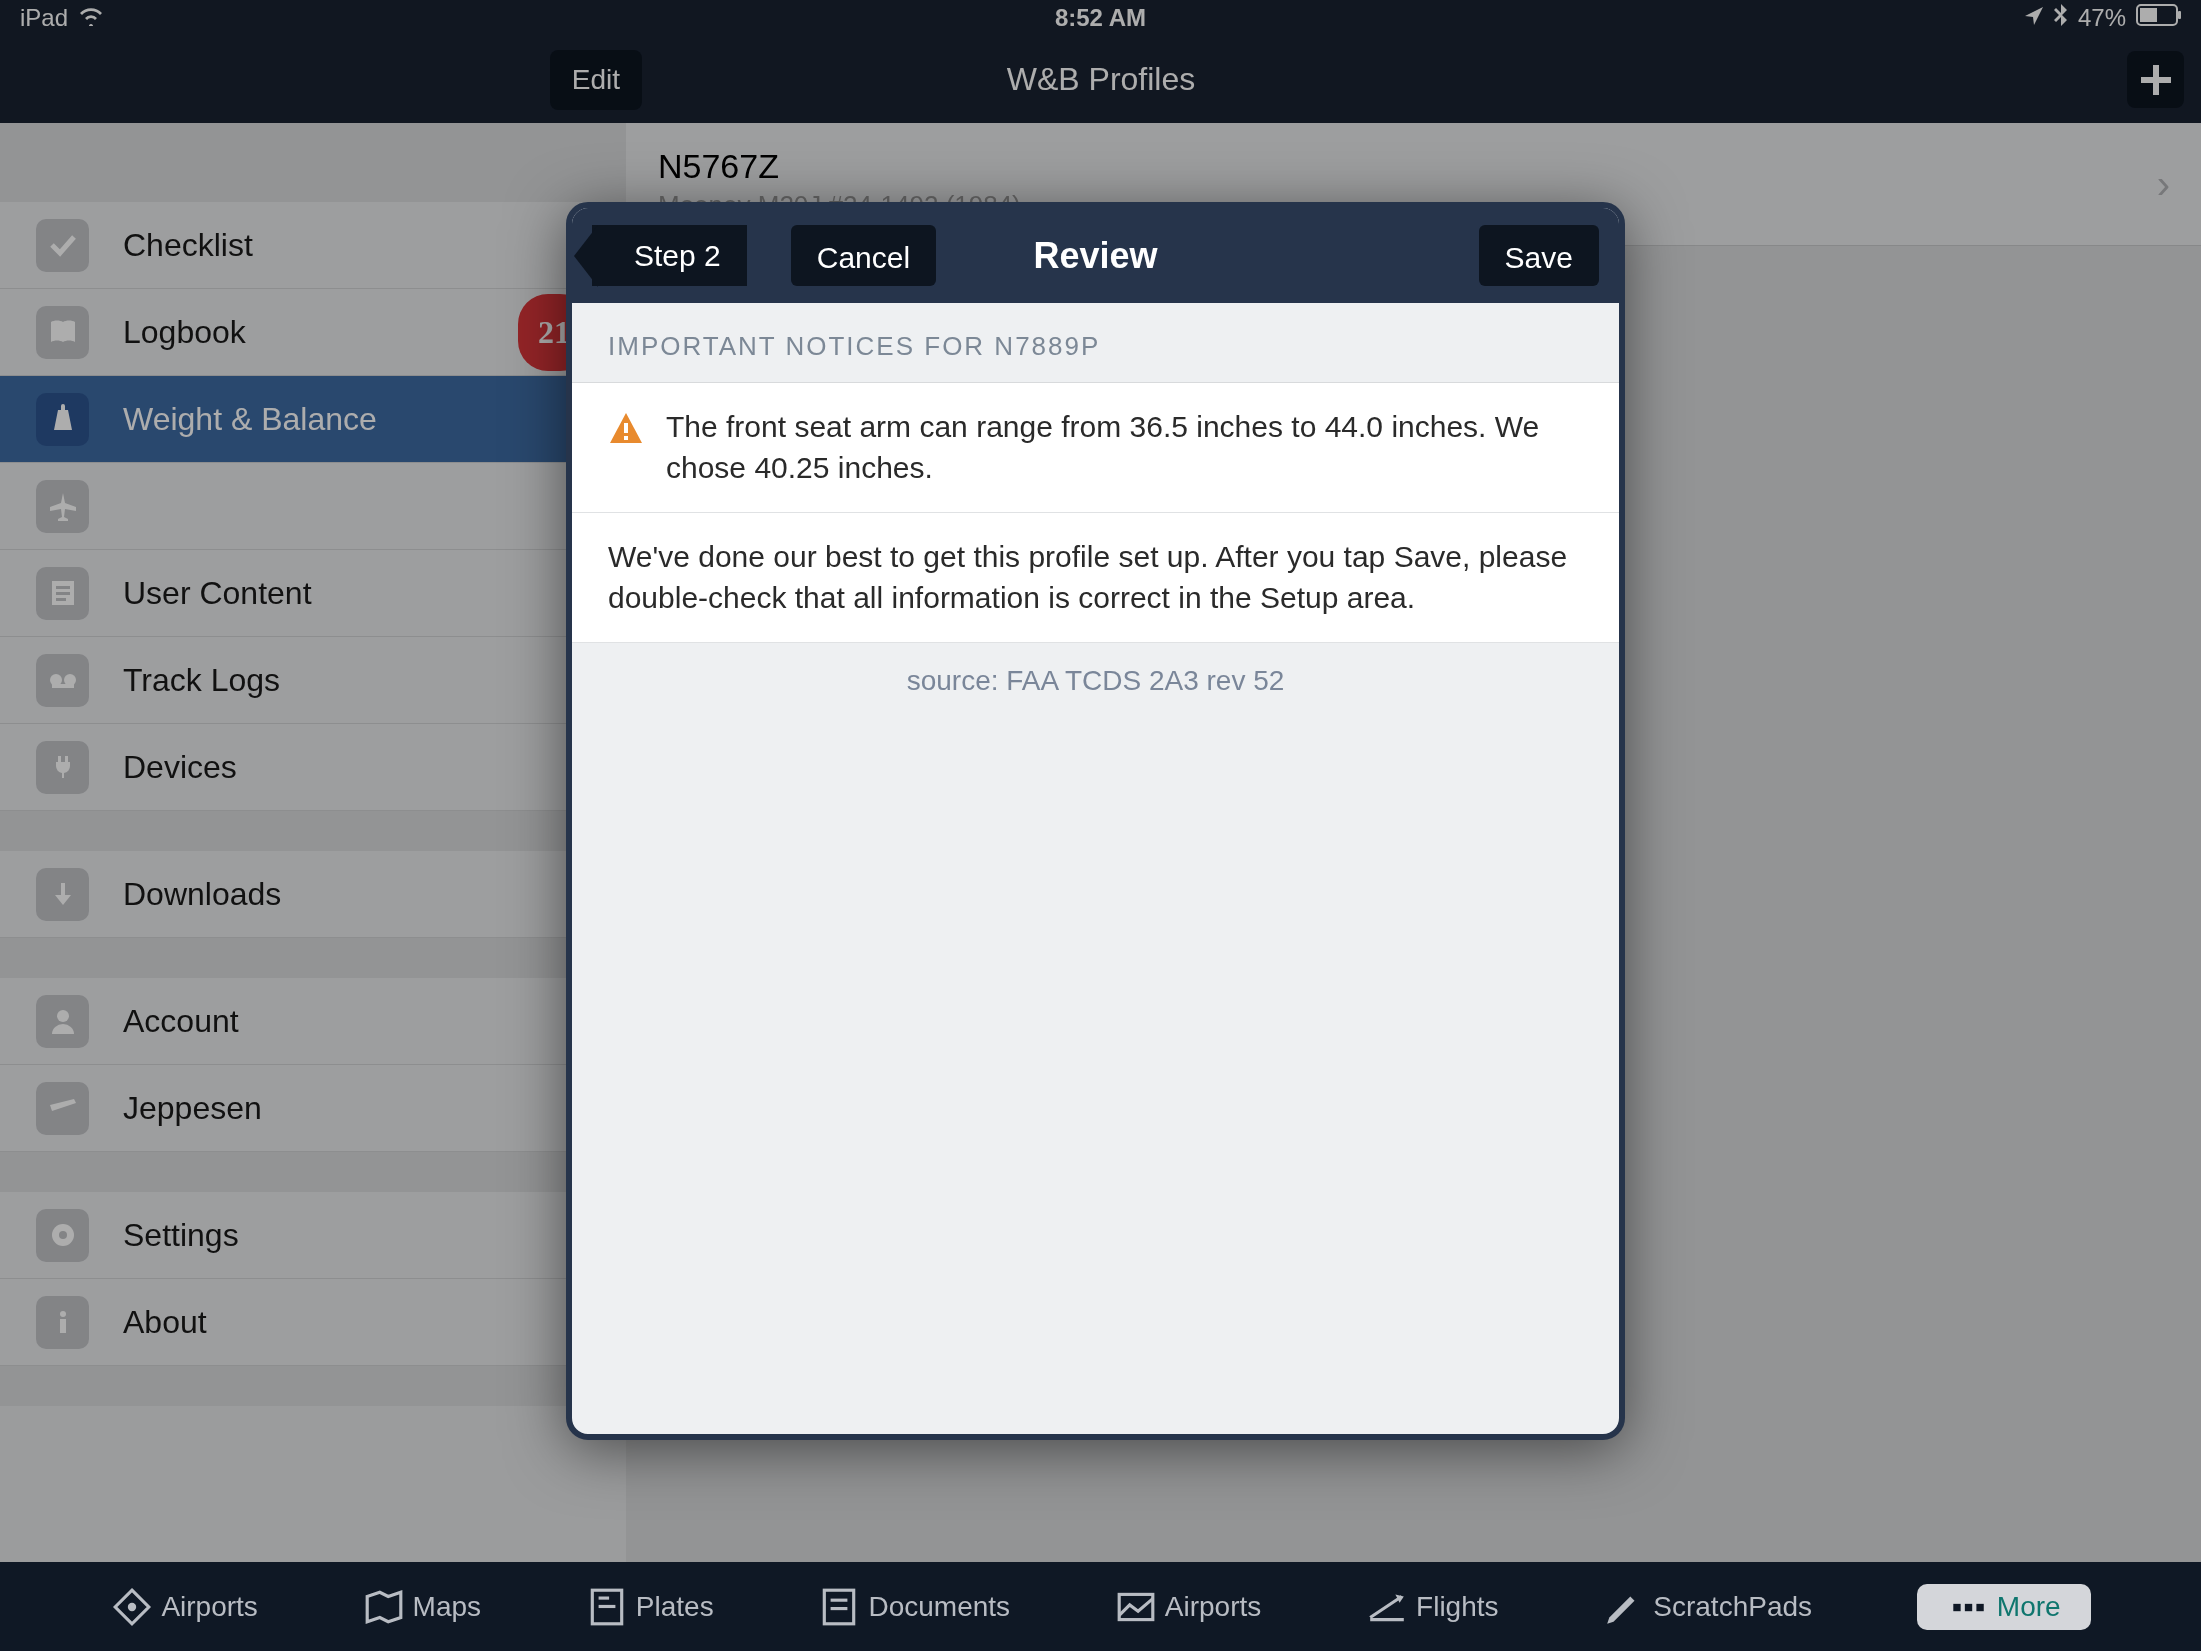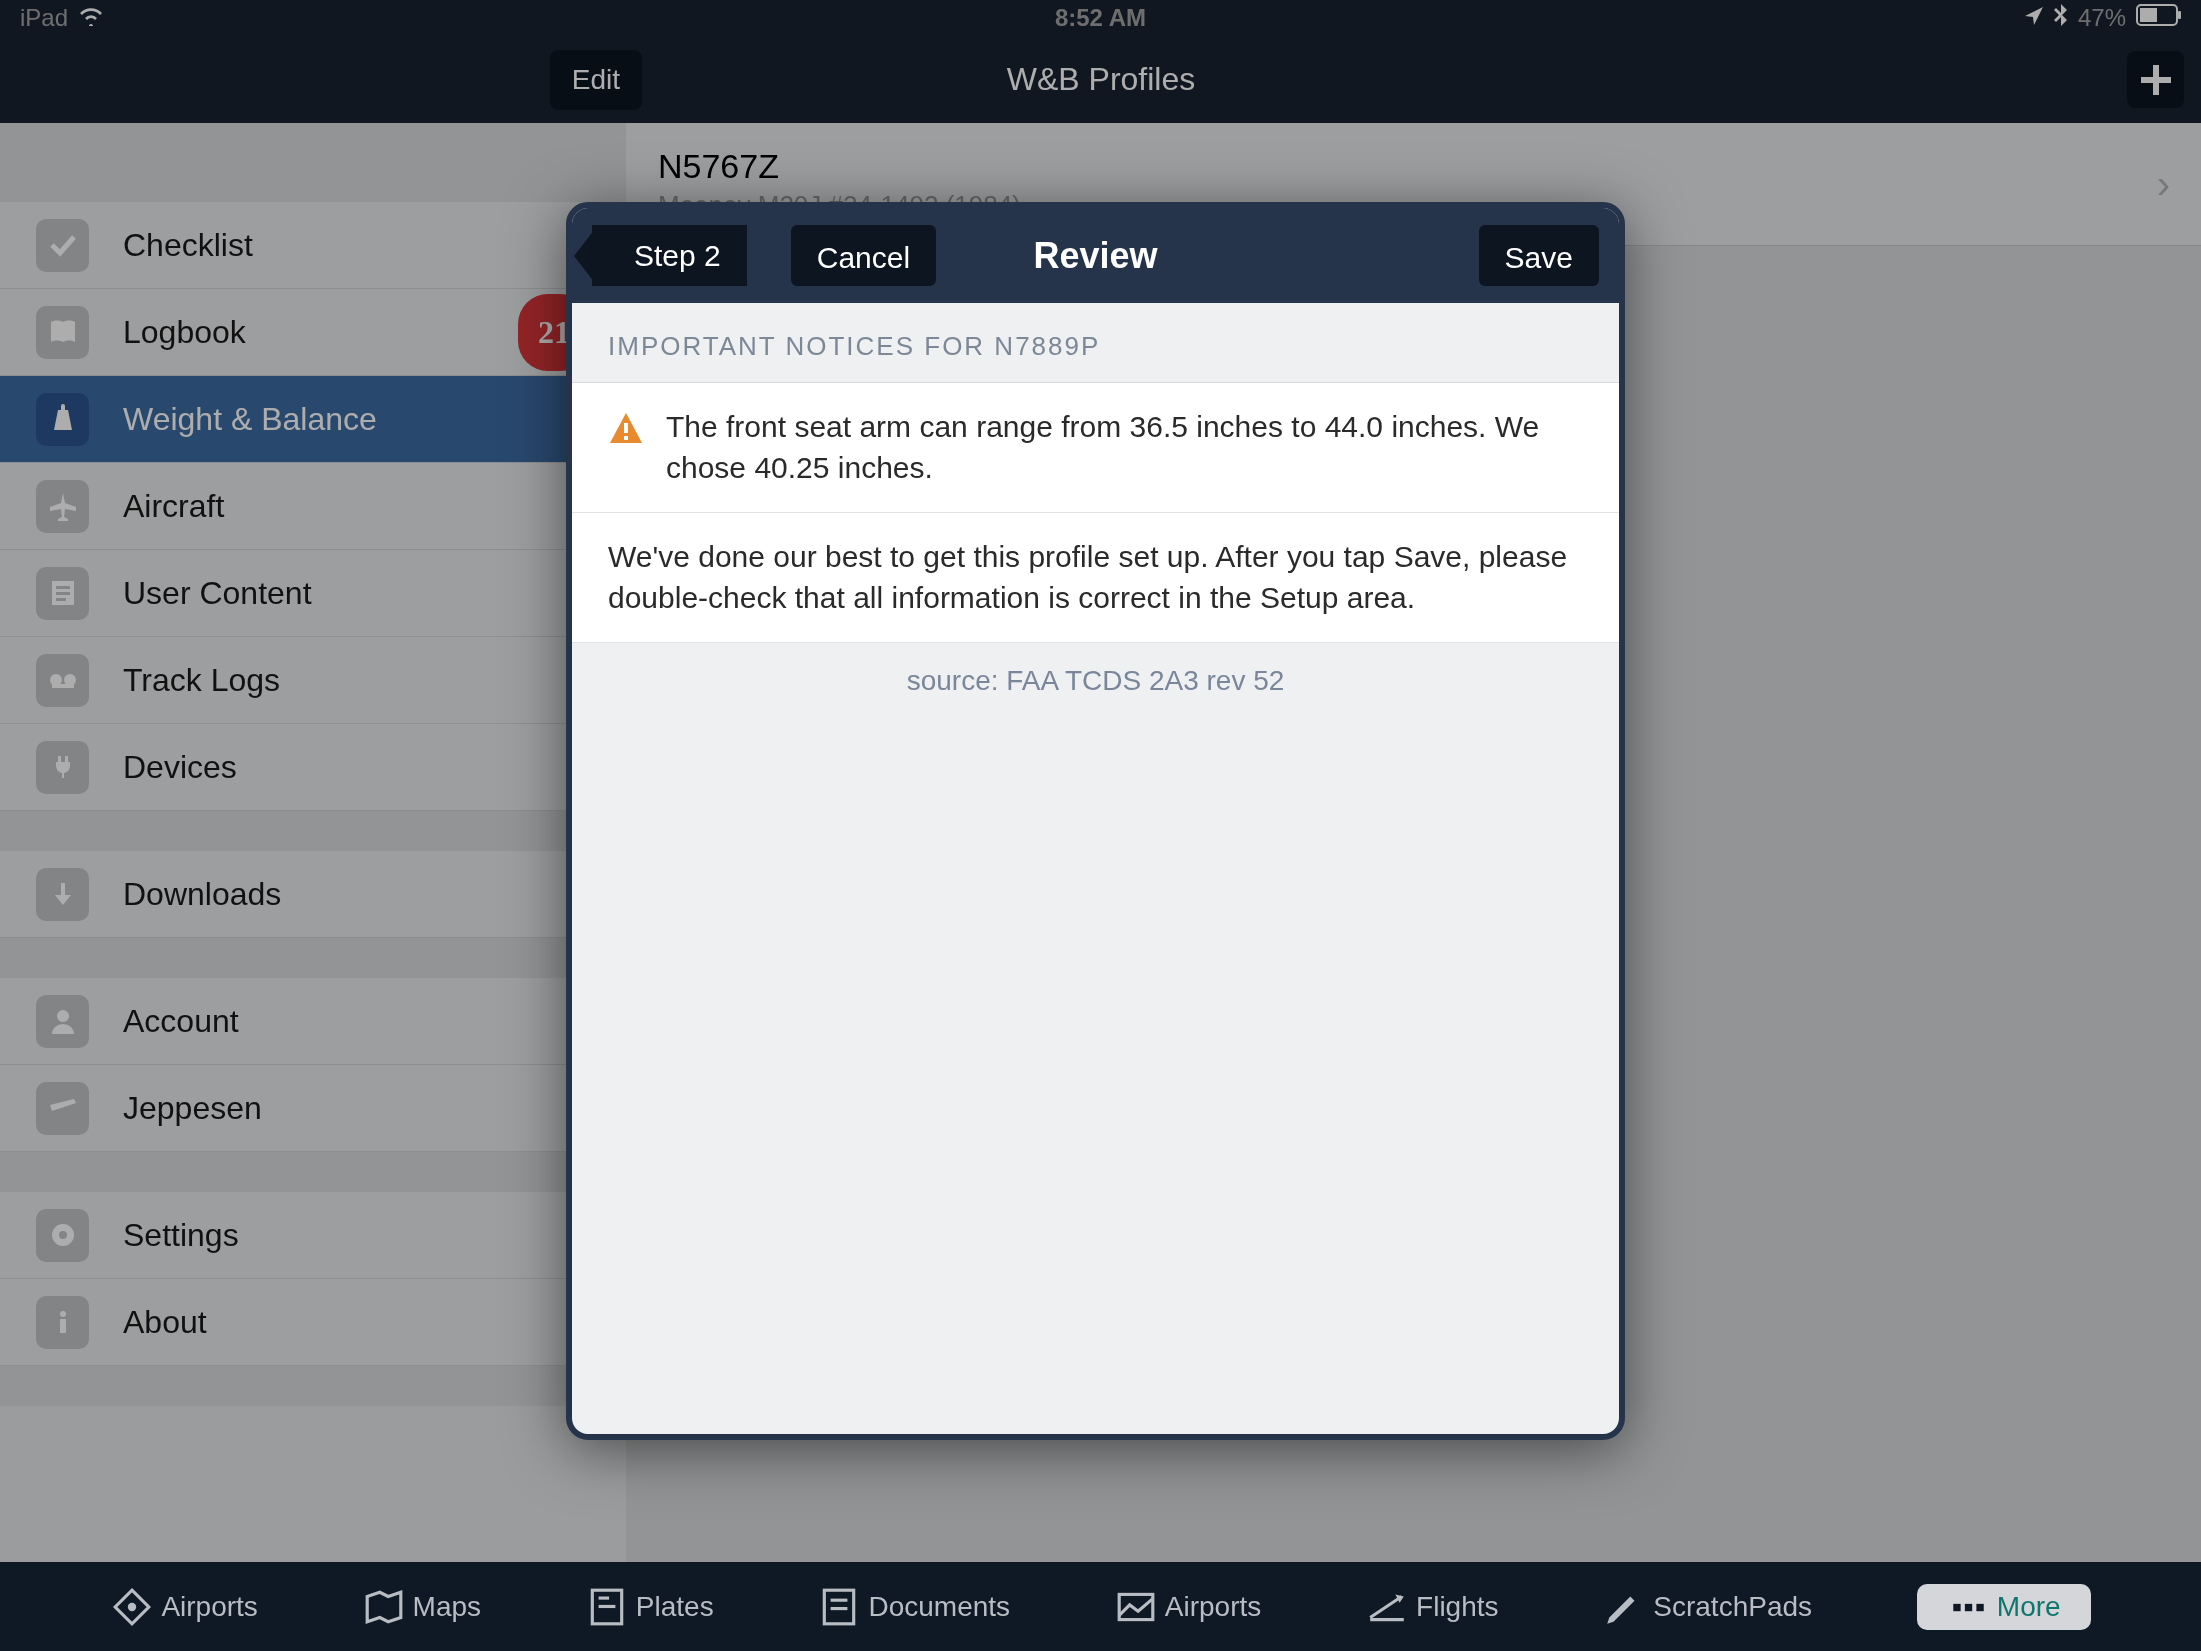--- a/index.html
+++ b/index.html
@@ -1,19 +1,19 @@
 <!DOCTYPE html>
 <html><head>
 <meta charset="utf-8">
 <style>
   * { box-sizing: border-box; margin: 0; padding: 0; }
   html, body { width: 2202px; height: 1651px; font-family: -apple-system, "Helvetica Neue", Helvetica, Arial, sans-serif; background: #1a2332; overflow: hidden; }
   
   
-  .status-bar { height: 36px; background: #1a2332; color: #a3a3a3; display: flex; align-items: center; justify-content: space-between; padding: 0 20px; font-size: 24px; }
+  .status-bar { height: 36px; background: #1a2332; color: #ffffff; display: flex; align-items: center; justify-content: space-between; padding: 0 20px; font-size: 24px; }
   .status-left, .status-right { display: flex; align-items: center; gap: 10px; }
   .status-center { position: absolute; left: 50%; transform: translateX(-50%); font-weight: 600; }
   
   
   .nav-bar { height: 87px; background: #1a2332; display: flex; align-items: center; padding: 0 18px; position: relative; }
   .nav-left-section { width: 624px; display: flex; justify-content: flex-end; align-items: center; }
   .nav-edit-btn { background: #0d1520; color: #fff; border: none; padding: 14px 22px; font-size: 28px; border-radius: 8px; }
   .nav-title { position: absolute; left: 50%; transform: translateX(-50%); color: #fff; font-size: 32px; font-weight: 400; }
   .nav-add-btn { background: #0d1520; color: #fff; border: none; width: 57px; height: 57px; font-size: 42px; border-radius: 8px; position: absolute; right: 18px; display: flex; align-items: center; justify-content: center; }
   
@@ -135,21 +135,20 @@
           </svg>
         </div>
       <span class="sidebar-label">Weight &amp; Balance</span>
     </div>
     <div class="sidebar-item">
       <div class="sidebar-icon-box">
           <svg viewBox="0 0 30 30">
             <path fill="#fff" d="M15 2 L17 12 L28 16 V20 L17 18 L16 26 L20 28 V30 H10 V28 L14 26 L13 18 L2 20 V16 L13 12 Z"></path>
           </svg>
         </div>
-      <span class="sidebar-label">Aircraft</span>
     </div>
     <div class="sidebar-item">
       <div class="sidebar-icon-box">
           <svg viewBox="0 0 30 30">
             <rect x="4" y="3" width="22" height="24" fill="#fff"></rect>
             <rect x="8" y="8" width="14" height="3" fill="#c1c3c6"></rect>
             <rect x="8" y="14" width="14" height="3" fill="#c1c3c6"></rect>
             <rect x="8" y="20" width="10" height="3" fill="#c1c3c6"></rect>
           </svg>
         </div>

